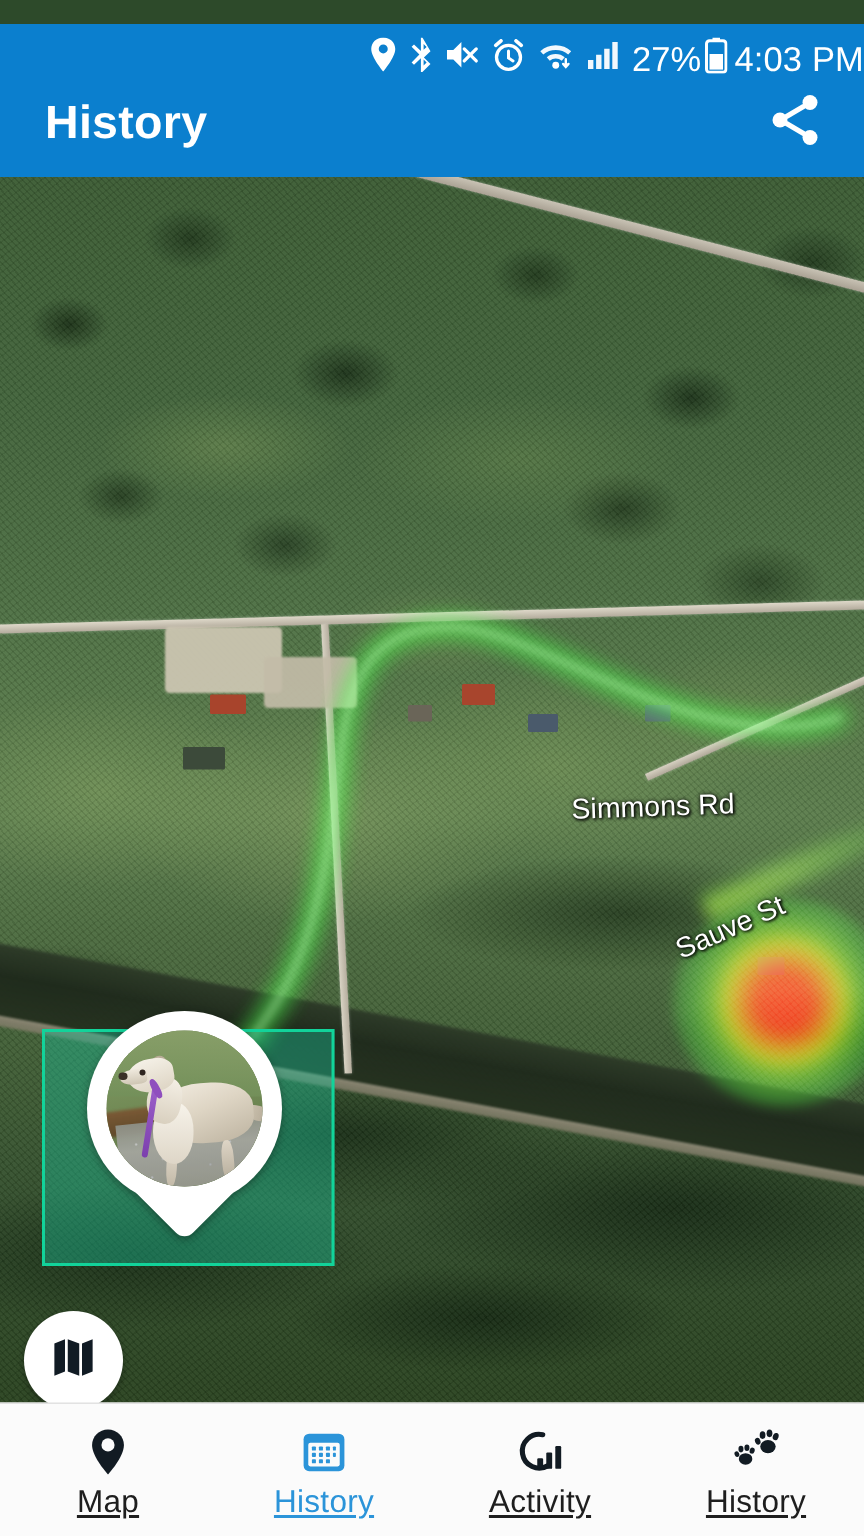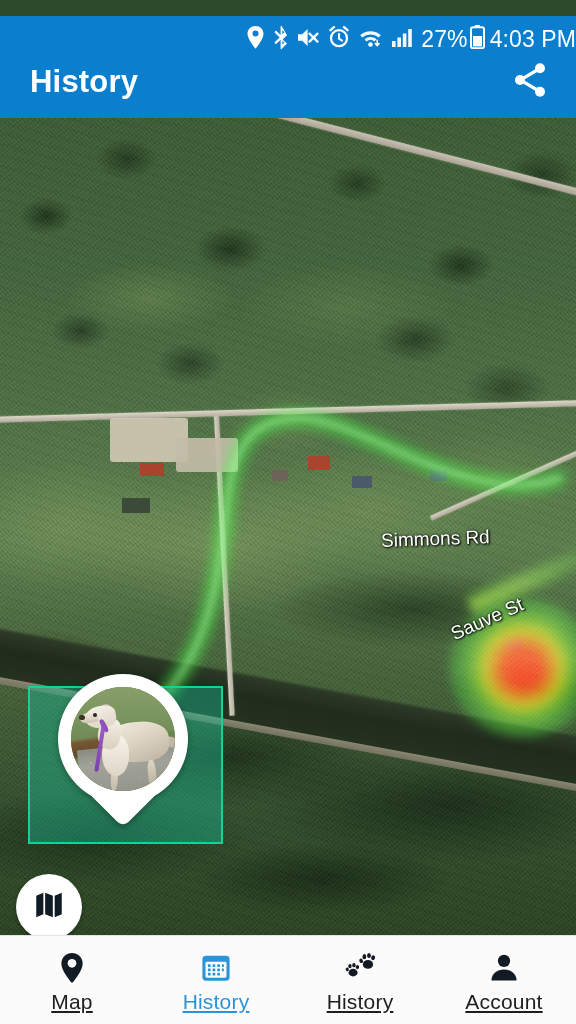--- a/index.html
+++ b/index.html
@@ -653,20 +653,31 @@
             <rect x="16.2" y="12.4" width="1.4" height="1.9" rx=".4"></rect>
             <rect x="6.3" y="15.4" width="1.9" height="1.9" rx=".4"></rect>
             <rect x="9.6" y="15.4" width="1.9" height="1.9" rx=".4"></rect>
             <rect x="12.9" y="15.4" width="1.9" height="1.9" rx=".4"></rect>
           </g>
         </svg>
       </span>
       <span class="navlabel">History</span>
     </div>
 
+    <div class="navitem">
+      <span class="navicon">
+        <svg width="34" height="32" viewBox="0 0 26 24">
+          <path d="M14.4 3.2A8.6 8.6 0 1 0 17 19" fill="none" stroke="#121b23" stroke-width="2.6" stroke-linecap="round"></path>
+          <rect x="11.6" y="15.2" width="3" height="5.4" rx=".6" fill="#121b23"></rect>
+          <rect x="16.2" y="12.2" width="3" height="8.4" rx=".6" fill="#121b23"></rect>
+          <rect x="20.8" y="9" width="3" height="11.6" rx=".6" fill="#121b23"></rect>
+        </svg>
+      </span>
+      <span class="navlabel">Activity</span>
+    </div>
 
     <div class="navitem">
       <span class="navicon">
         <svg width="36" height="34" viewBox="0 0 28 26">
           <g fill="#121b23">
             <ellipse cx="17.4" cy="4.2" rx="1.5" ry="2"></ellipse>
             <ellipse cx="21" cy="3.3" rx="1.5" ry="2"></ellipse>
             <ellipse cx="24.2" cy="5" rx="1.5" ry="1.9" transform="rotate(18 24.2 5)"></ellipse>
             <ellipse cx="14.9" cy="7.4" rx="1.4" ry="1.8" transform="rotate(-22 14.9 7.4)"></ellipse>
             <ellipse cx="20.2" cy="10.2" rx="4" ry="3.4"></ellipse>
@@ -676,24 +687,15 @@
             <ellipse cx="9.3" cy="10.8" rx="1.3" ry="1.7"></ellipse>
             <ellipse cx="12" cy="12.3" rx="1.3" ry="1.6" transform="rotate(18 12 12.3)"></ellipse>
             <ellipse cx="4.1" cy="14.1" rx="1.2" ry="1.5" transform="rotate(-22 4.1 14.1)"></ellipse>
             <ellipse cx="8.6" cy="16.6" rx="3.5" ry="3"></ellipse>
           </g>
         </svg>
       </span>
       <span class="navlabel">History</span>
     </div>
 
-    <div class="navitem">
-      <span class="navicon">
-        <svg width="32" height="34" viewBox="0 0 24 24">
-          <circle cx="12" cy="6.6" r="4.6" fill="#121b23"></circle>
-          <path d="M2.6 21.4c0-5 4.2-8.2 9.4-8.2s9.4 3.2 9.4 8.2H2.6z" fill="#121b23"></path>
-        </svg>
-      </span>
-      <span class="navlabel">Account</span>
-    </div>
 
   </div>
 </div>
 
 </body></html>

